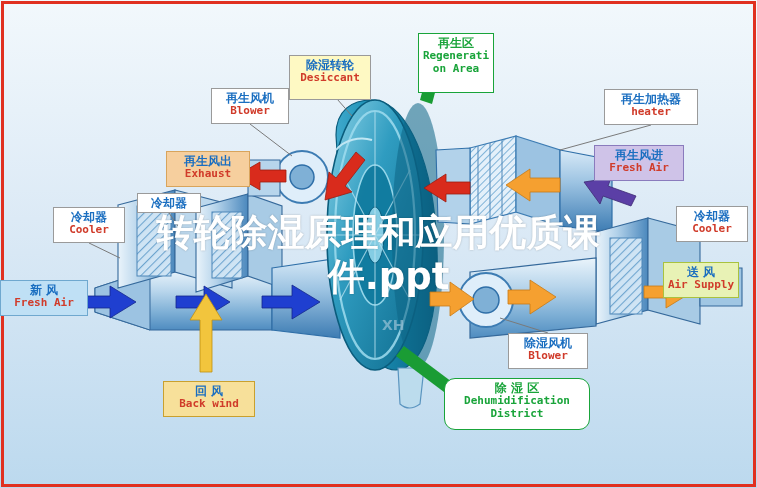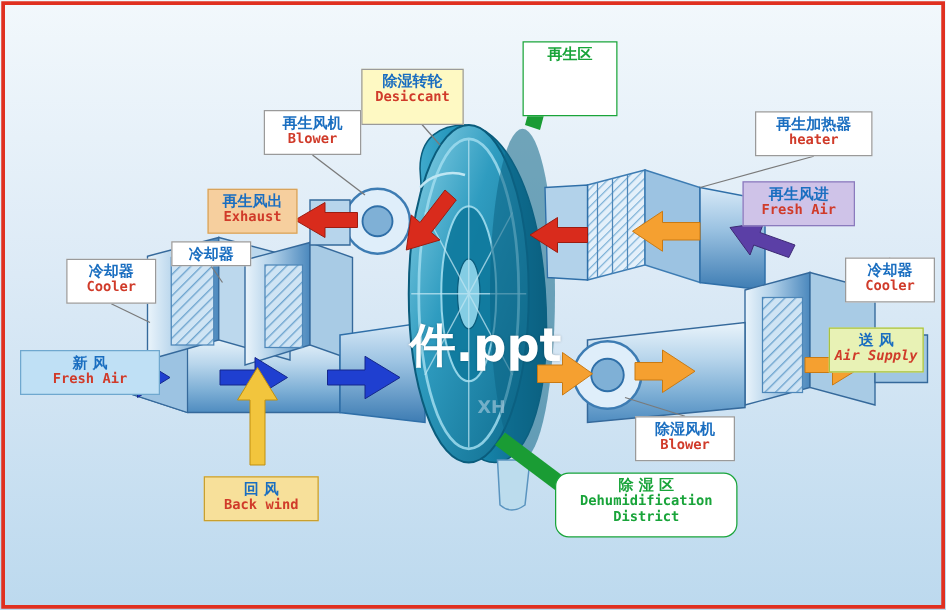--- a/index.html
+++ b/index.html
@@ -206,29 +206,31 @@
       <line x1="89" y1="243" x2="120" y2="258"></line>
       <line x1="169" y1="213" x2="178" y2="226"></line>
       <line x1="548" y1="333" x2="500" y2="318"></line>
     </g>
 
     <text x="382" y="330" fill="#bcd6e6" opacity="0.55" font-family="DejaVu Sans, sans-serif" font-size="14" font-weight="bold">XH</text>
   </svg>
 
   <div class="label" id="lbl0" style="left: 289px; top: 55px; width: 82px; min-height: 36px; background: #fef9c3; border-color: rgb(154, 154, 154); font-size: 12px; padding-top: 2px; padding-bottom: 14px;"><div class="lab-cn" style="color: rgb(26, 110, 192);">除湿转轮</div><div class="lab-en" style="color: rgb(208, 59, 42); font-size: 11px;">Desiccant</div></div>
   <div class="label" id="lbl1" style="left: 211px; top: 88px; width: 78px; min-height: 36px; background: rgb(255, 255, 255); border-color: rgb(154, 154, 154); font-size: 12px; padding-top: 2px; padding-bottom: 2px;"><div class="lab-cn" style="color: rgb(26, 110, 192);">再生风机</div><div class="lab-en" style="color: rgb(208, 59, 42); font-size: 11px;">Blower</div></div>
-  <div class="label" id="lbl2" style="left: 418px; top: 33px; width: 76px; min-height: 60px; background: rgb(255, 255, 255); border-color: rgb(25, 164, 58); font-size: 12px; padding-top: 2px; padding-bottom: 2px;"><div class="lab-cn" style="color: rgb(25, 164, 58);">再生区</div></div>
+  <div class="label" id="lbl2" style="left: 418px; top: 33px; width: 76px; min-height: 60px; background: rgb(255, 255, 255); border-color: rgb(25, 164, 58); font-size: 12px; padding-top: 2px; padding-bottom: 2px;"><div class="lab-cn" style="color: rgb(25, 164, 58);">再生区</div><div class="lab-en" style="color: rgb(25, 164, 58); font-size: 11px;">Regenerati
+on Area</div></div>
   <div class="label" id="lbl3" style="left: 604px; top: 89px; width: 94px; min-height: 36px; background: rgb(255, 255, 255); border-color: rgb(154, 154, 154); font-size: 12px; padding-top: 2px; padding-bottom: 2px;"><div class="lab-cn" style="color: rgb(26, 110, 192);">再生加热器</div><div class="lab-en" style="color: rgb(208, 59, 42); font-size: 11px;">heater</div></div>
-  <div class="label" id="lbl4" style="left: 166px; top: 151px; width: 72px; min-height: 36px; background: rgb(246, 207, 158); border-color: rgb(216, 164, 92); font-size: 12px; padding-top: 2px; padding-bottom: 2px;"><div class="lab-cn" style="color: rgb(26, 110, 192);">再生风出</div><div class="lab-en" style="color: rgb(208, 59, 42); font-size: 11px;">Exhaust</div></div>
+  <div class="label" id="lbl4" style="left: 166px; top: 151px; width: 84px; min-height: 36px; background: rgb(246, 207, 158); border-color: rgb(216, 164, 92); font-size: 12px; padding-top: 2px; padding-bottom: 2px;"><div class="lab-cn" style="color: rgb(26, 110, 192);">再生风出</div><div class="lab-en" style="color: rgb(208, 59, 42); font-size: 11px;">Exhaust</div></div>
   <div class="label" id="lbl5" style="left: 594px; top: 145px; width: 90px; min-height: 36px; background: rgb(207, 195, 232); border-color: rgb(138, 123, 189); font-size: 12px; padding-top: 2px; padding-bottom: 2px;"><div class="lab-cn" style="color: rgb(26, 110, 192);">再生风进</div><div class="lab-en" style="color: rgb(208, 59, 42); font-size: 11px;">Fresh Air</div></div>
   <div class="label" id="lbl6" style="left: 676px; top: 206px; width: 72px; min-height: 36px; background: rgb(255, 255, 255); border-color: rgb(154, 154, 154); font-size: 12px; padding-top: 2px; padding-bottom: 2px;"><div class="lab-cn" style="color: rgb(26, 110, 192);">冷却器</div><div class="lab-en" style="color: rgb(208, 59, 42); font-size: 11px;">Cooler</div></div>
   <div class="label" id="lbl7" style="left: 53px; top: 207px; width: 72px; min-height: 36px; background: rgb(255, 255, 255); border-color: rgb(154, 154, 154); font-size: 12px; padding-top: 2px; padding-bottom: 2px;"><div class="lab-cn" style="color: rgb(26, 110, 192);">冷却器</div><div class="lab-en" style="color: rgb(208, 59, 42); font-size: 11px;">Cooler</div></div>
   <div class="label" id="lbl8" style="left: 137px; top: 193px; width: 64px; min-height: 20px; background: rgb(255, 255, 255); border-color: rgb(154, 154, 154); font-size: 12px; padding-top: 2px; padding-bottom: 2px;"><div class="lab-cn" style="color: rgb(26, 110, 192);">冷却器</div></div>
-  <div class="label" id="lbl9" style="left: 16px; top: 280px; width: 112px; min-height: 36px; background: rgb(191, 224, 245); border-color: rgb(111, 168, 207); font-size: 12px; padding-top: 2px; padding-bottom: 0;"><div class="lab-cn" style="color: rgb(26, 110, 192);">新  风</div><div class="lab-en" style="color: rgb(208, 59, 42); font-size: 11px;">Fresh Air</div></div>
-  <div class="label" id="lbl10" style="left: 663px; top: 262px; width: 76px; min-height: 36px; background: rgb(232, 242, 181); border-color: rgb(169, 194, 63); font-size: 12px; padding-top: 2px; padding-bottom: 2px;"><div class="lab-cn" style="color: rgb(26, 110, 192);">送  风</div><div class="lab-en" style="color: rgb(208, 59, 42); font-size: 11px; font-style: italic;">Air Supply</div></div>
+  <div class="label" id="lbl9" style="left: 0; top: 280px; width: 88px; min-height: 36px; background: rgb(191, 224, 245); border-color: rgb(111, 168, 207); font-size: 12px; padding-top: 2px; padding-bottom: 0;"><div class="lab-cn" style="color: rgb(26, 110, 192);">新  风</div><div class="lab-en" style="color: rgb(208, 59, 42); font-size: 11px;">Fresh Air</div></div>
+  <div class="label" id="lbl10" style="left: 663px; top: 262px; width: 76px; min-height: 36px; background: rgb(232, 242, 181); border-color: rgb(169, 194, 63); font-size: 12px; padding-top: 2px; padding-bottom: 2px;"><div class="lab-cn" style="color: rgb(26, 110, 192);">送  风</div><div class="lab-en" style="color: rgb(208, 59, 42); font-size: 11px;">Air Supply</div></div>
   <div class="label" id="lbl11" style="left: 508px; top: 333px; width: 80px; min-height: 36px; background: rgb(255, 255, 255); border-color: rgb(154, 154, 154); font-size: 12px; padding-top: 2px; padding-bottom: 2px;"><div class="lab-cn" style="color: rgb(26, 110, 192);">除湿风机</div><div class="lab-en" style="color: rgb(208, 59, 42); font-size: 11px;">Blower</div></div>
   <div class="label" id="lbl12" style="left: 163px; top: 381px; width: 92px; min-height: 36px; background: rgb(247, 224, 154); border-color: rgb(201, 160, 46); font-size: 12px; padding-top: 2px; padding-bottom: 2px;"><div class="lab-cn" style="color: rgb(26, 110, 192);">回  风</div><div class="lab-en" style="color: rgb(208, 59, 42); font-size: 11px;">Back wind</div></div>
   <div class="label" id="lbl13" style="left: 444px; top: 378px; width: 146px; min-height: 52px; background: rgb(255, 255, 255); border-color: rgb(25, 164, 58); font-size: 12px; padding-top: 2px; padding-bottom: 2px; border-radius: 11px;"><div class="lab-cn" style="color: rgb(25, 164, 58);">除 湿 区</div><div class="lab-en" style="color: rgb(25, 164, 58); font-size: 11px;">Dehumidification
 District</div></div>
 
+  <div class="overlay-title" style="top:211px;">转轮除湿原理和应用优质课</div>
   <div class="overlay-title" style="top:255px;padding-left:10px;">件.ppt</div>
 
 </div>
 
 </body></html>

